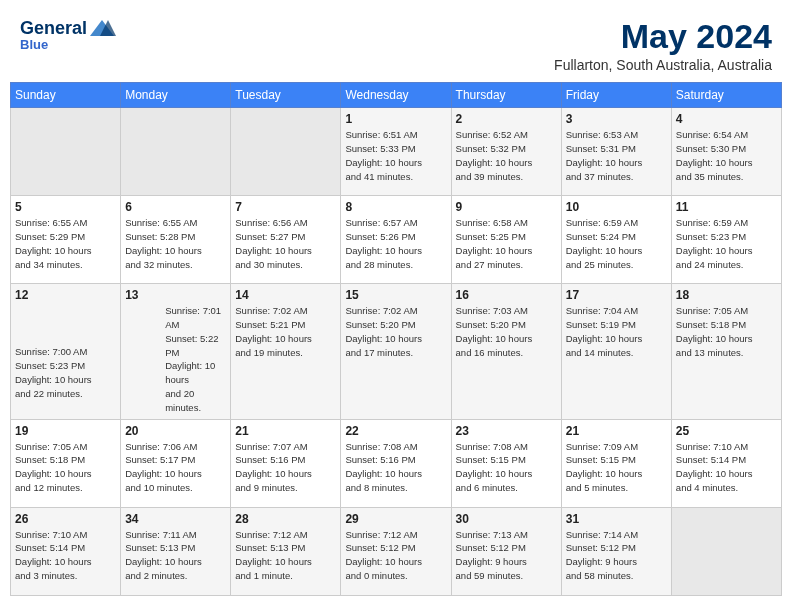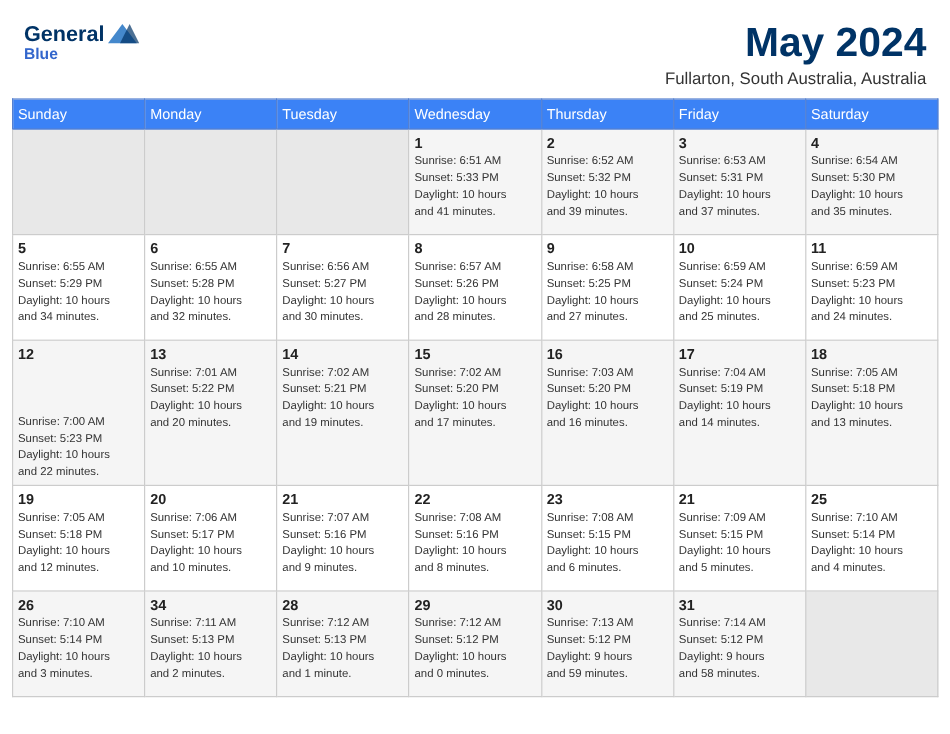--- a/index.html
+++ b/index.html
@@ -202,21 +202,21 @@
       <tr>
         <td>
           <span class="day-number">12</span>
           <div class="cell-content" style="white-space: pre-line; margin-top: 43px;">Sunrise: 7:00 AM
 Sunset: 5:23 PM
 Daylight: 10 hours
 and 22 minutes.</div>
         </td>
         <td>
           <span class="day-number">13</span>
-          <div class="cell-content" style="white-space: pre-line;">Sunrise: 7:01 AM
+          <div class="cell-content" style="white-space: pre-line; margin-left: 40px;">Sunrise: 7:01 AM
 Sunset: 5:22 PM
 Daylight: 10 hours
 and 20 minutes.</div>
         </td>
         <td>
           <span class="day-number">14</span>
           <div class="cell-content" style="white-space: pre-line;">Sunrise: 7:02 AM
 Sunset: 5:21 PM
 Daylight: 10 hours
 and 19 minutes.</div>

